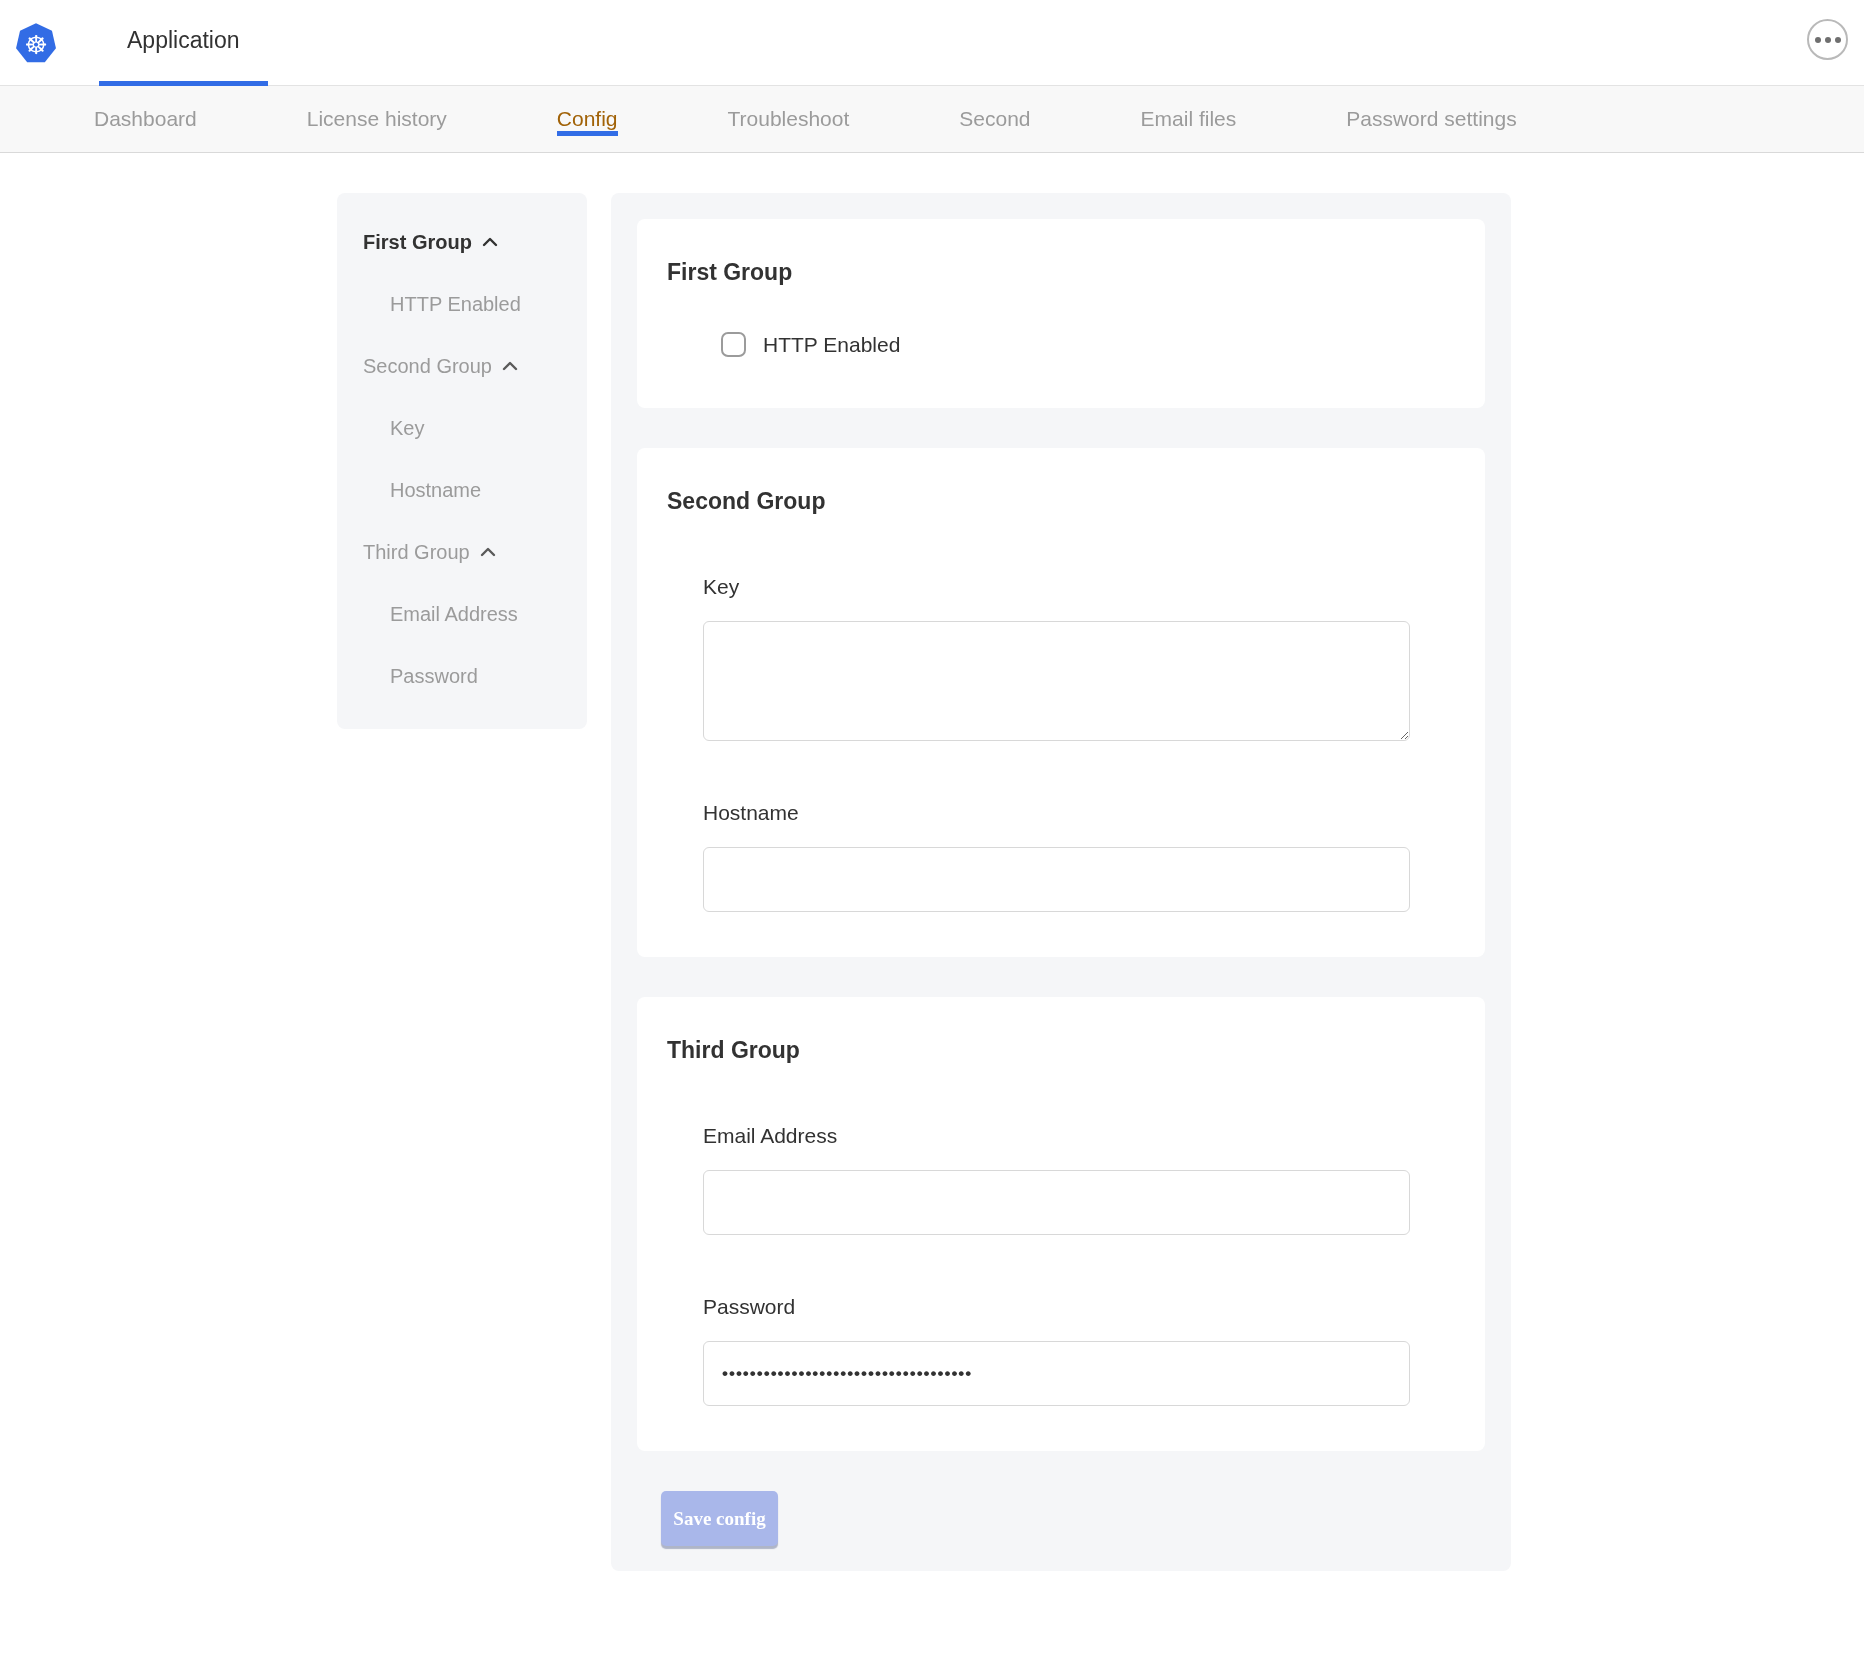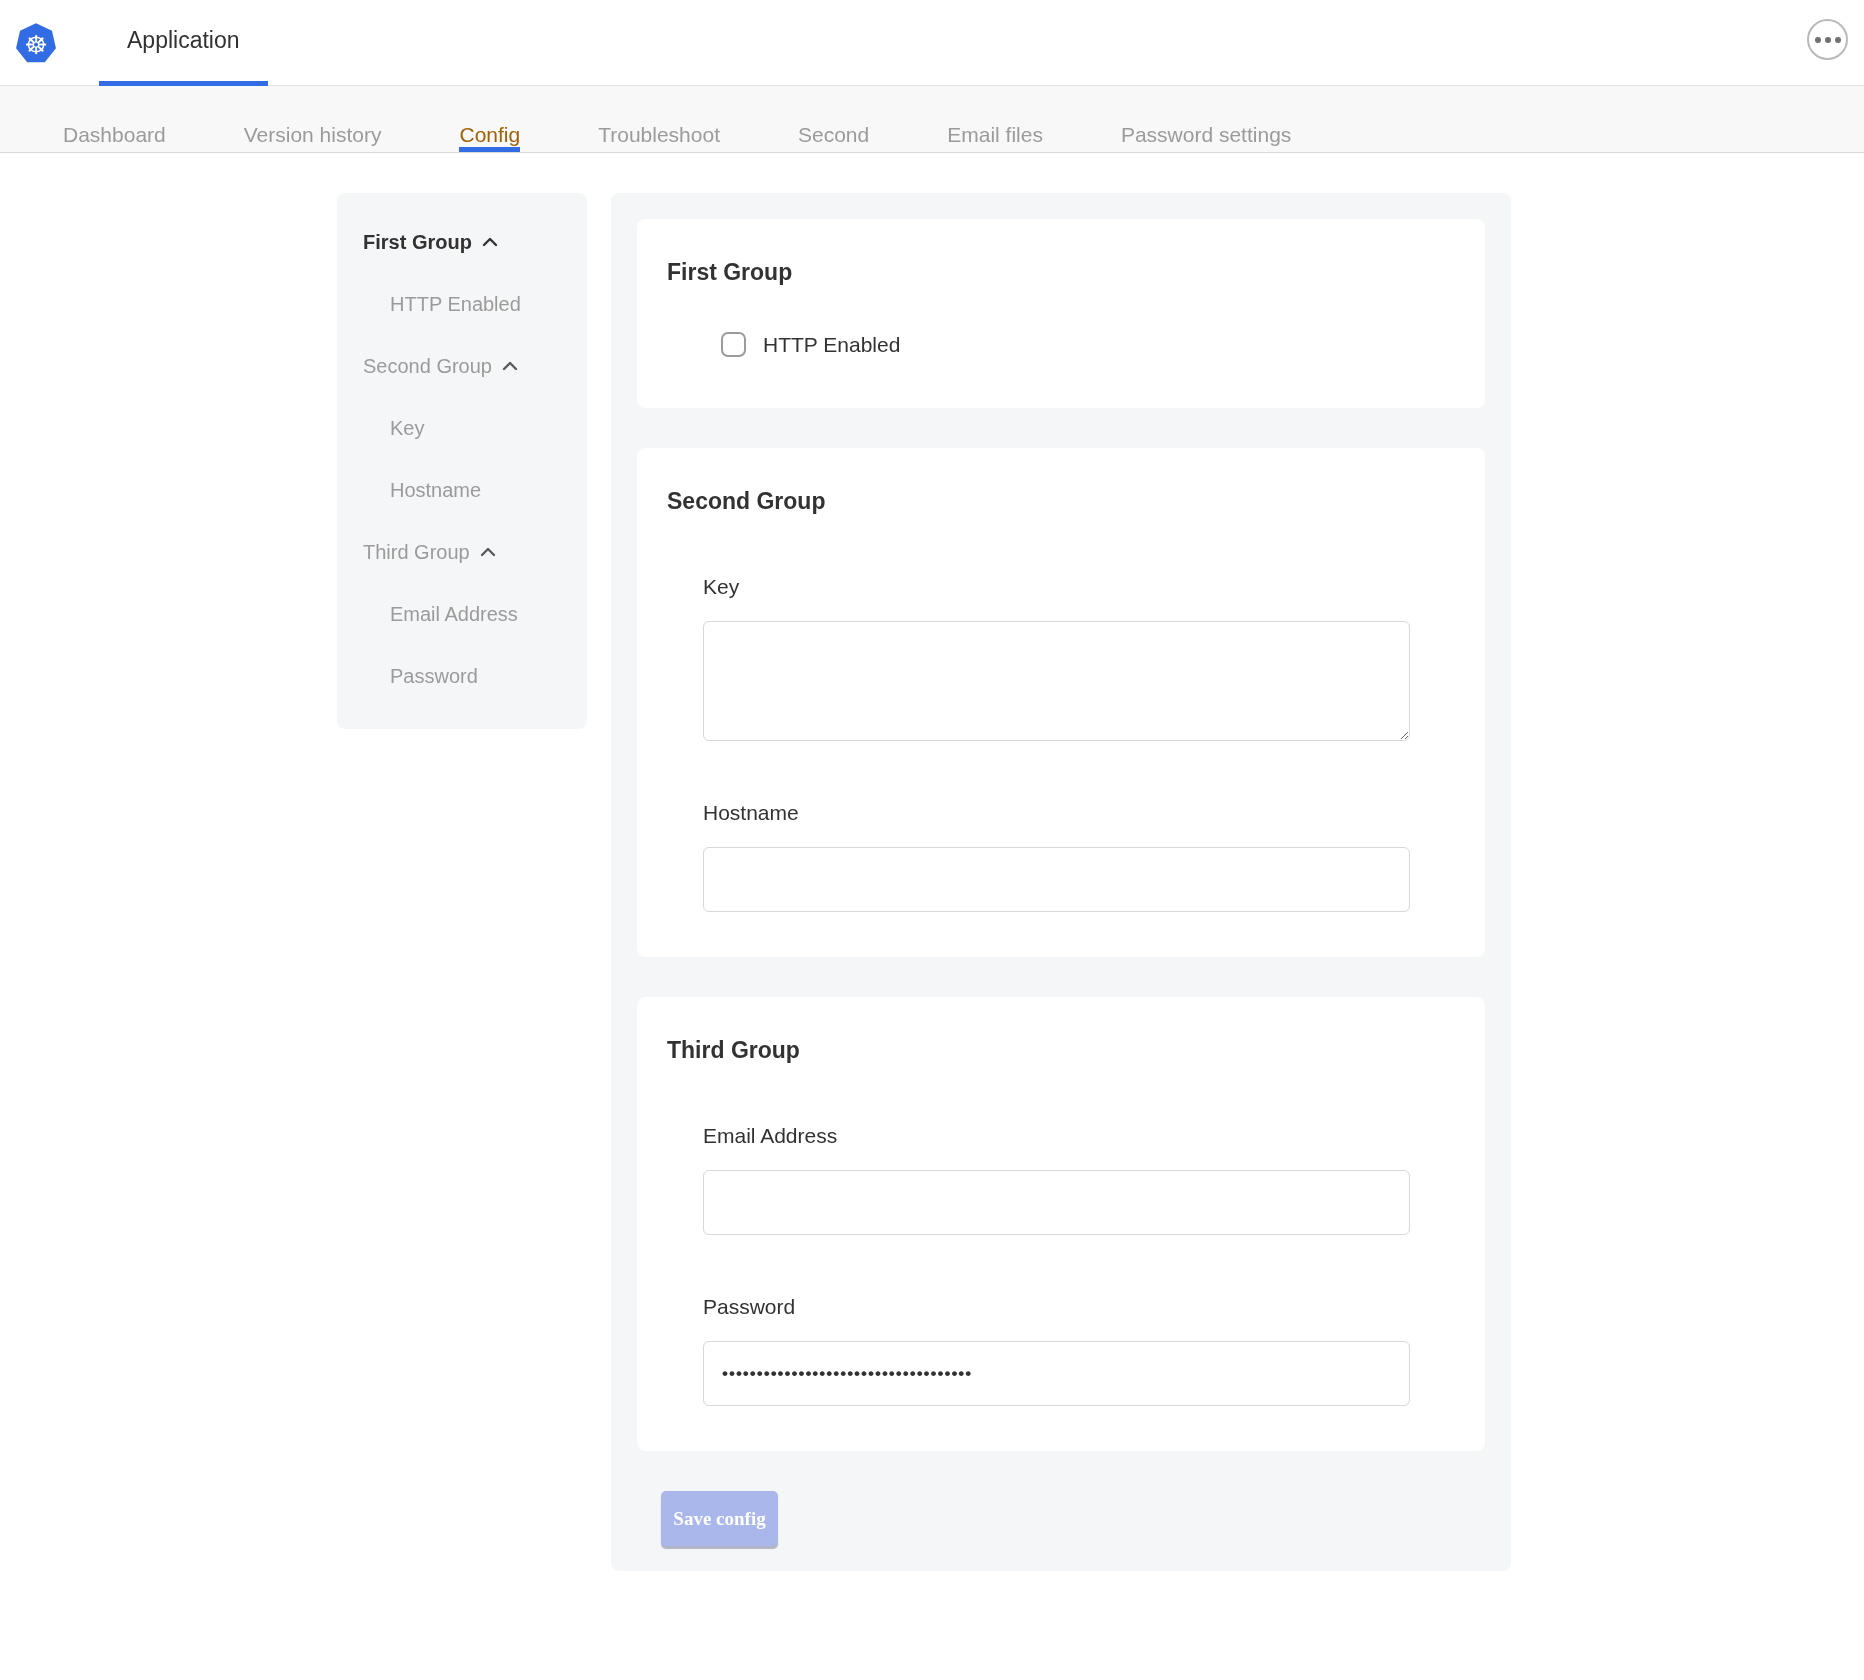--- a/index.html
+++ b/index.html
@@ -32,22 +32,22 @@
     border:2px solid #b9b9b9; background:#fff;
     display:flex; align-items:center; justify-content:center; gap:4px;
     cursor:pointer;
   }
   .menu-btn .dot { width:6px; height:6px; border-radius:50%; background:#6f6f6f; }
 
   
   .navbar {
     height:67px; background:#f8f8f8;
     border-bottom:1px solid #d9d9d9;
-    display:flex; align-items:flex-end;
-    padding-left:63px; gap:78px;
+    display:flex; align-items:center;
+    padding-left:94px; gap:110px;
   }
   .nav-tab {
     display:flex; align-items:center;
     font-size:21px; color:#9b9b9b;
     border-bottom:5px solid transparent;
     padding-top:5px;
     cursor:pointer; white-space:nowrap;
   }
   .nav-tab.active { color:#a16207; font-weight:500; border-bottom-color:#326de6; }
 
@@ -132,21 +132,21 @@
   <div class="app-tab">Application</div>
   <div class="menu-btn">
     <span class="dot"></span>
       <span class="dot"></span>
       <span class="dot"></span>
   </div>
 </div>
 
 <div class="navbar">
   <div class="nav-tab">Dashboard</div>
-  <div class="nav-tab">Version history</div>
+  <div class="nav-tab">License history</div>
   <div class="nav-tab active">Config</div>
   <div class="nav-tab">Troubleshoot</div>
   <div class="nav-tab">Second</div>
   <div class="nav-tab">Email files</div>
   <div class="nav-tab">Password settings</div>
 </div>
 
 <div class="content">
 
   <div class="side-nav">

